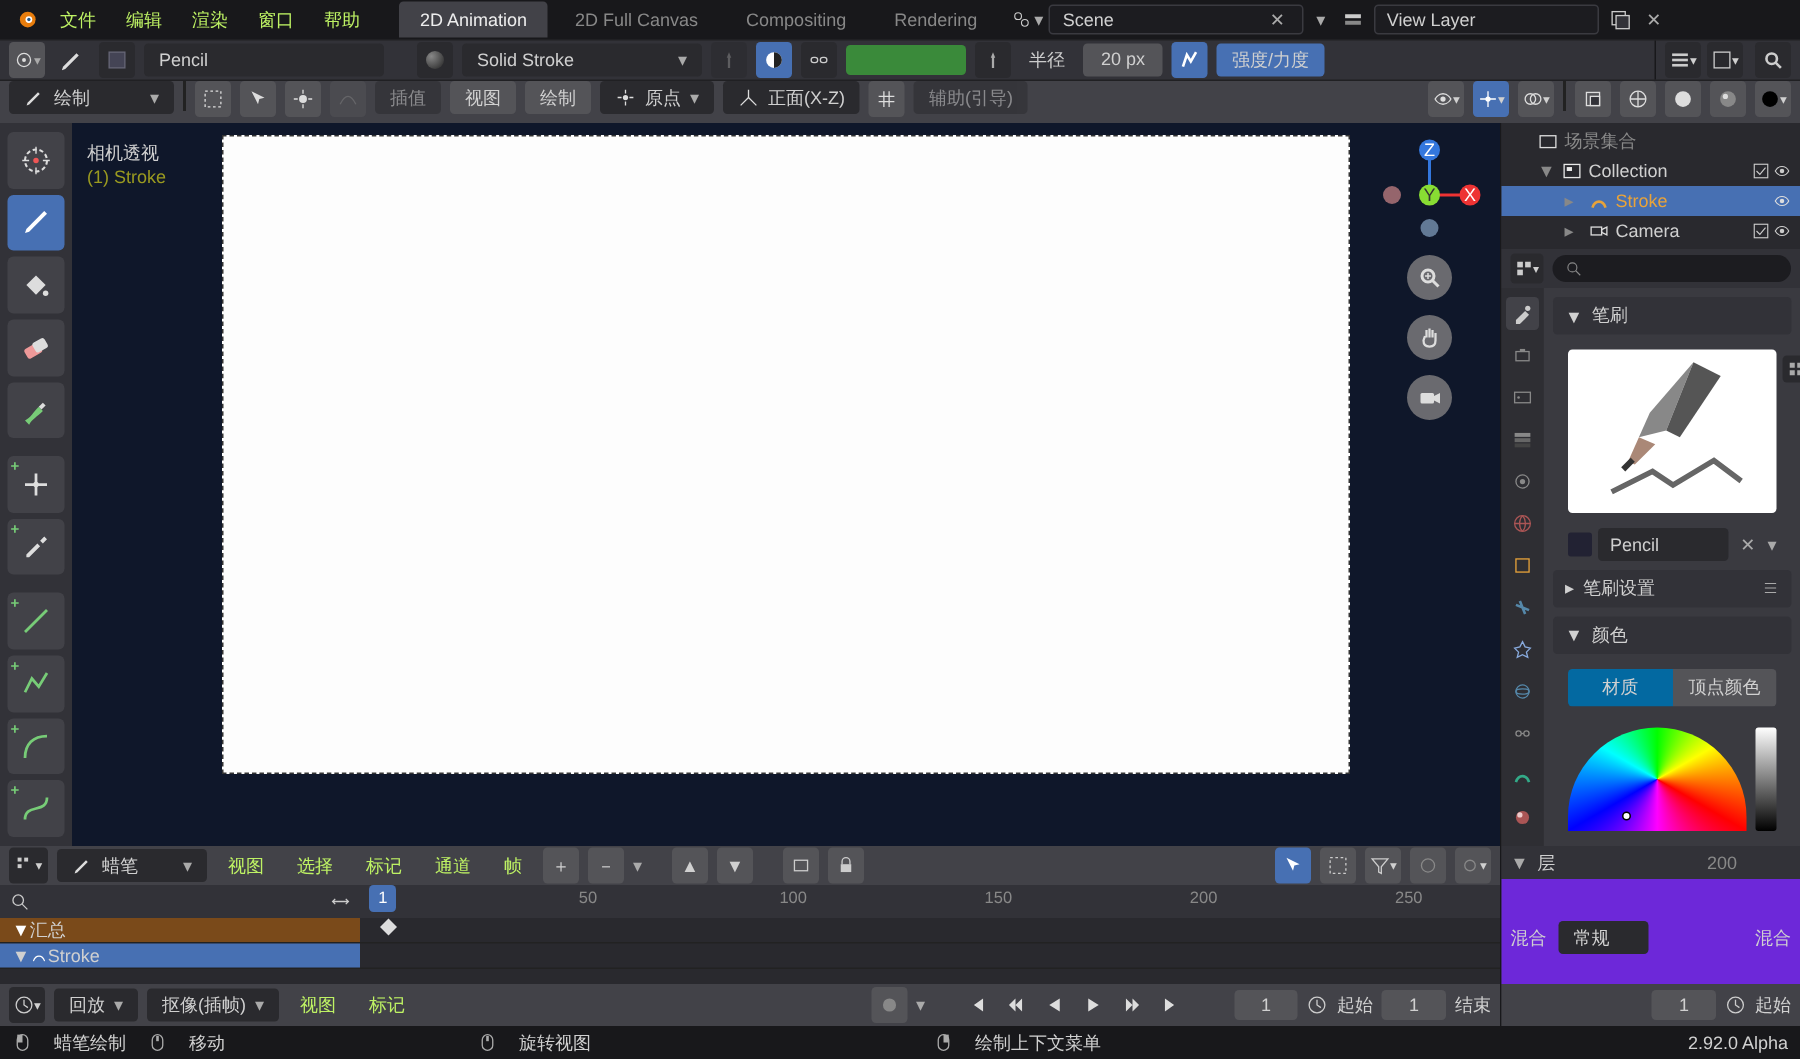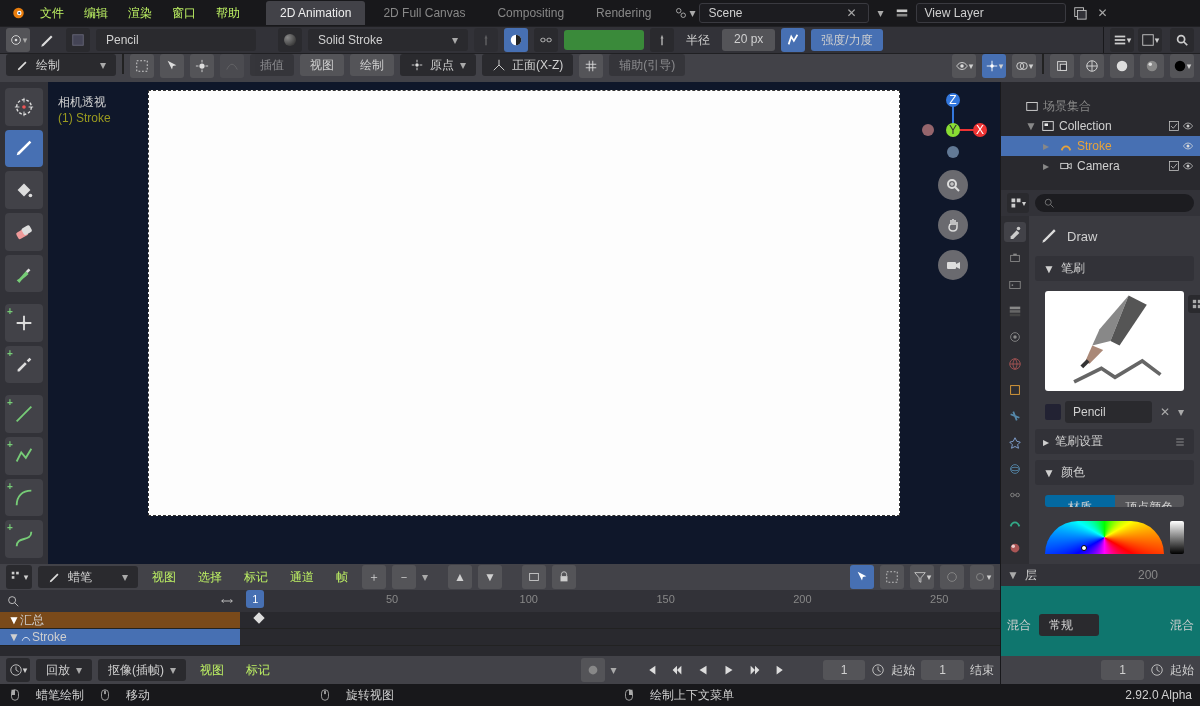--- a/index.html
+++ b/index.html
@@ -48,21 +48,21 @@
 .canvas-rect{position:absolute;left:100px;top:8px;right:100px;bottom:48px;background:#fdfdfd;border:1px dashed #333}
 .vp-info{position:absolute;left:10px;top:12px;font-size:12px}
 .vp-info .stroke-line{color:#9a9a20}
 
 .gizmo-col{position:absolute;right:12px;top:8px;display:flex;flex-direction:column;align-items:center;gap:10px}
 .axis-gizmo{width:70px;height:70px;position:relative}
 .gizmo-btn{width:30px;height:30px;background:#6a6a6f;border-radius:50%;display:flex;align-items:center;justify-content:center;cursor:pointer}
 
 
 .rightcol{width:200px;display:flex;flex-direction:column;background:#323238;border-left:1px solid #18181b}
-.outliner-body{background:#29292e;padding:14px 0}
+.outliner-body{background:#29292e;padding:2px 0}
 .outliner-row{display:flex;align-items:center;padding:2px 6px;gap:4px;height:20px}
 .outliner-row.sel{background:#4770b3}
 .outliner-indent{width:14px}
 .outliner-disclose{width:12px;color:#888}
 .outliner-toggle{margin-left:auto;display:flex;gap:2px}
 .outliner-search{height:26px;display:flex;align-items:center;padding:0 6px;gap:6px;background:#323238}
 .search-field{flex:1;background:#1c1c20;border-radius:10px;height:18px;display:flex;align-items:center;padding:0 8px}
 
 .props-area{flex:1;display:flex;min-height:0}
 .props-tabs{width:28px;background:#2e2e33;display:flex;flex-direction:column;align-items:center;padding:6px 0;gap:6px}
@@ -638,26 +638,20 @@
             </svg>
           </div>
         <div class="ptab">
             <svg width="14" height="14" viewBox="0 0 16 16">
               <circle cx="8" cy="8" r="5" fill="#a55"></circle>
               <circle cx="6" cy="6" r="2" fill="#ecc"></circle>
             </svg>
           </div>
       </div>
       <div class="props-body">
-        <div class="props-title">
-          <svg width="20" height="20" viewBox="0 0 24 24">
-              <path d="M4 20l3-1L20 6l-2-2L5 17l-1 3z" fill="#ddd"></path>
-            </svg>
-          <span style="font-size:13px">Draw</span>
-        </div>
         <div class="panel-hdr">
           <span>▼</span>
           <span>笔刷</span>
         </div>
         <div class="brush-preview">
           <svg width="110" height="100" viewBox="0 0 120 110">
               <path d="M75 5L55 55l-20 5 8-18z" fill="#888"></path>
               <path d="M75 5l20 10-30 45-10-5z" fill="#555"></path>
               <path d="M35 60l-8 18 5 2 15-15z" fill="#a87"></path>
               <path d="M22 82l3 3 7-7-3-3z" fill="#333"></path>
@@ -893,21 +887,21 @@
   </div>
 
   <div class="right-lower">
     <div class="tl-header" style="height:22px;background:#323238">
       <span style="color:#aaa">▼</span>
       <span>层</span>
       <div class="hdr-spacer"></div>
       <span style="color:#888">200</span>
       <div style="width:30px"></div>
     </div>
-    <div style="flex:1;background:#0f766e;padding:6px">
+    <div style="flex:1;background:#6d28d9;padding:6px">
       <div style="height:22px"></div>
       <div style="display:flex;align-items:center;gap:8px">
         <span>混合</span>
         <div class="mode-dd" style="min-width:60px">
             <span>常规</span>
           </div>
         <div class="hdr-spacer"></div>
         <span>混合</span>
       </div>
     </div>

